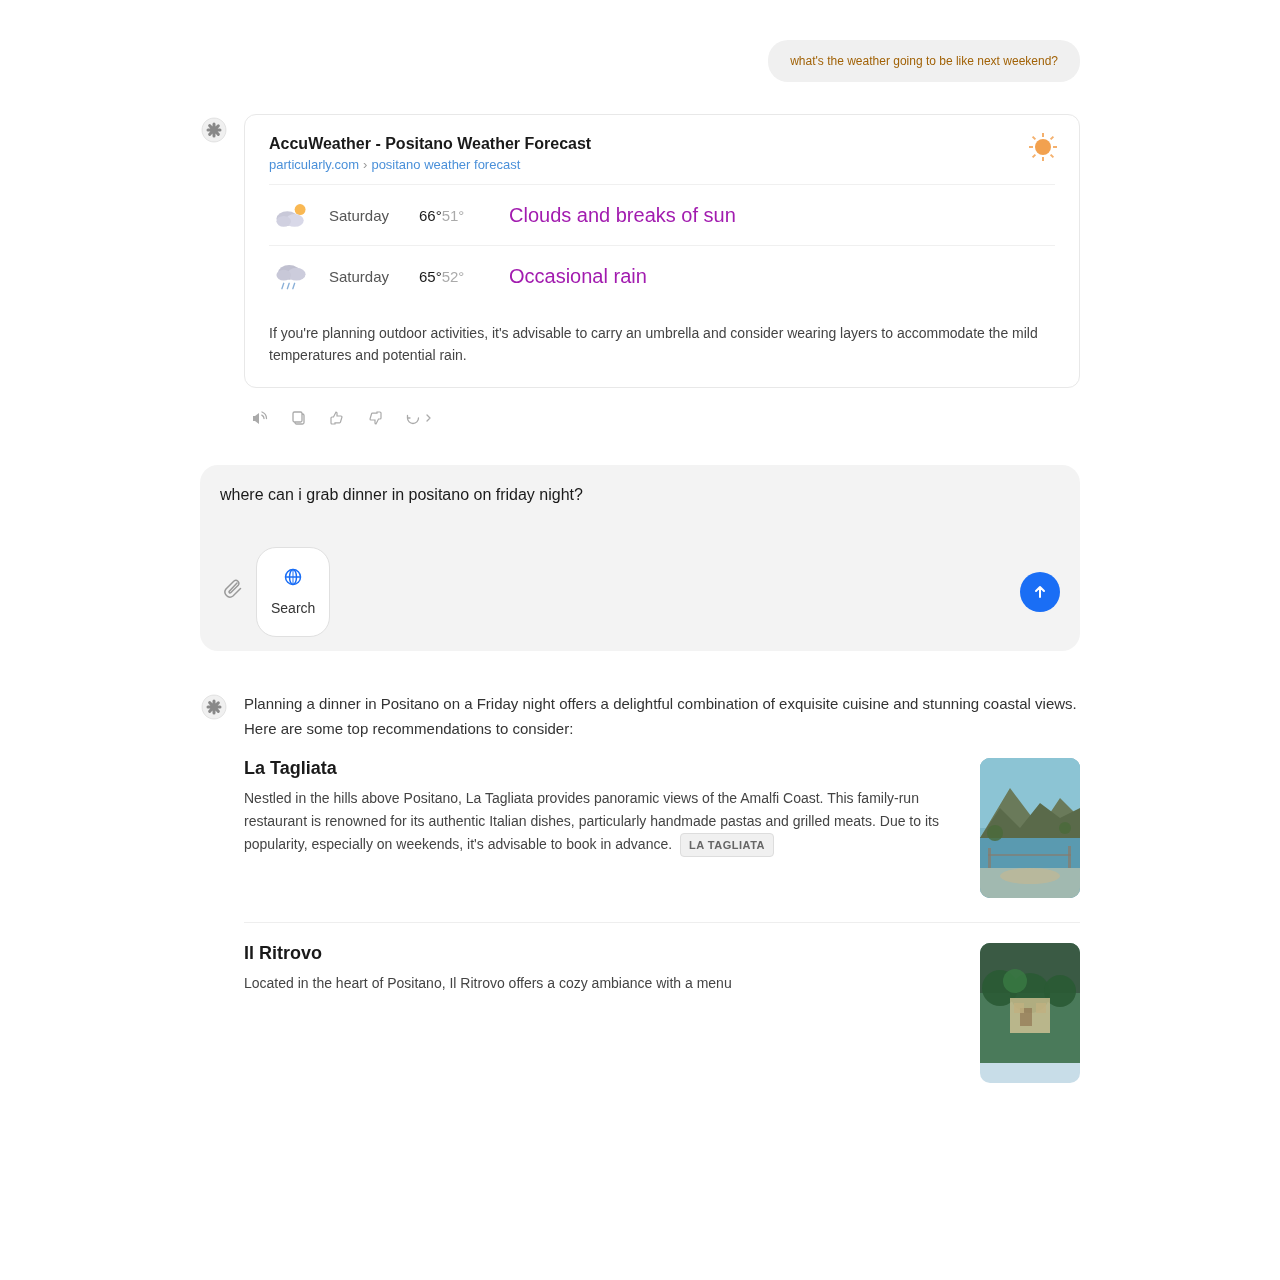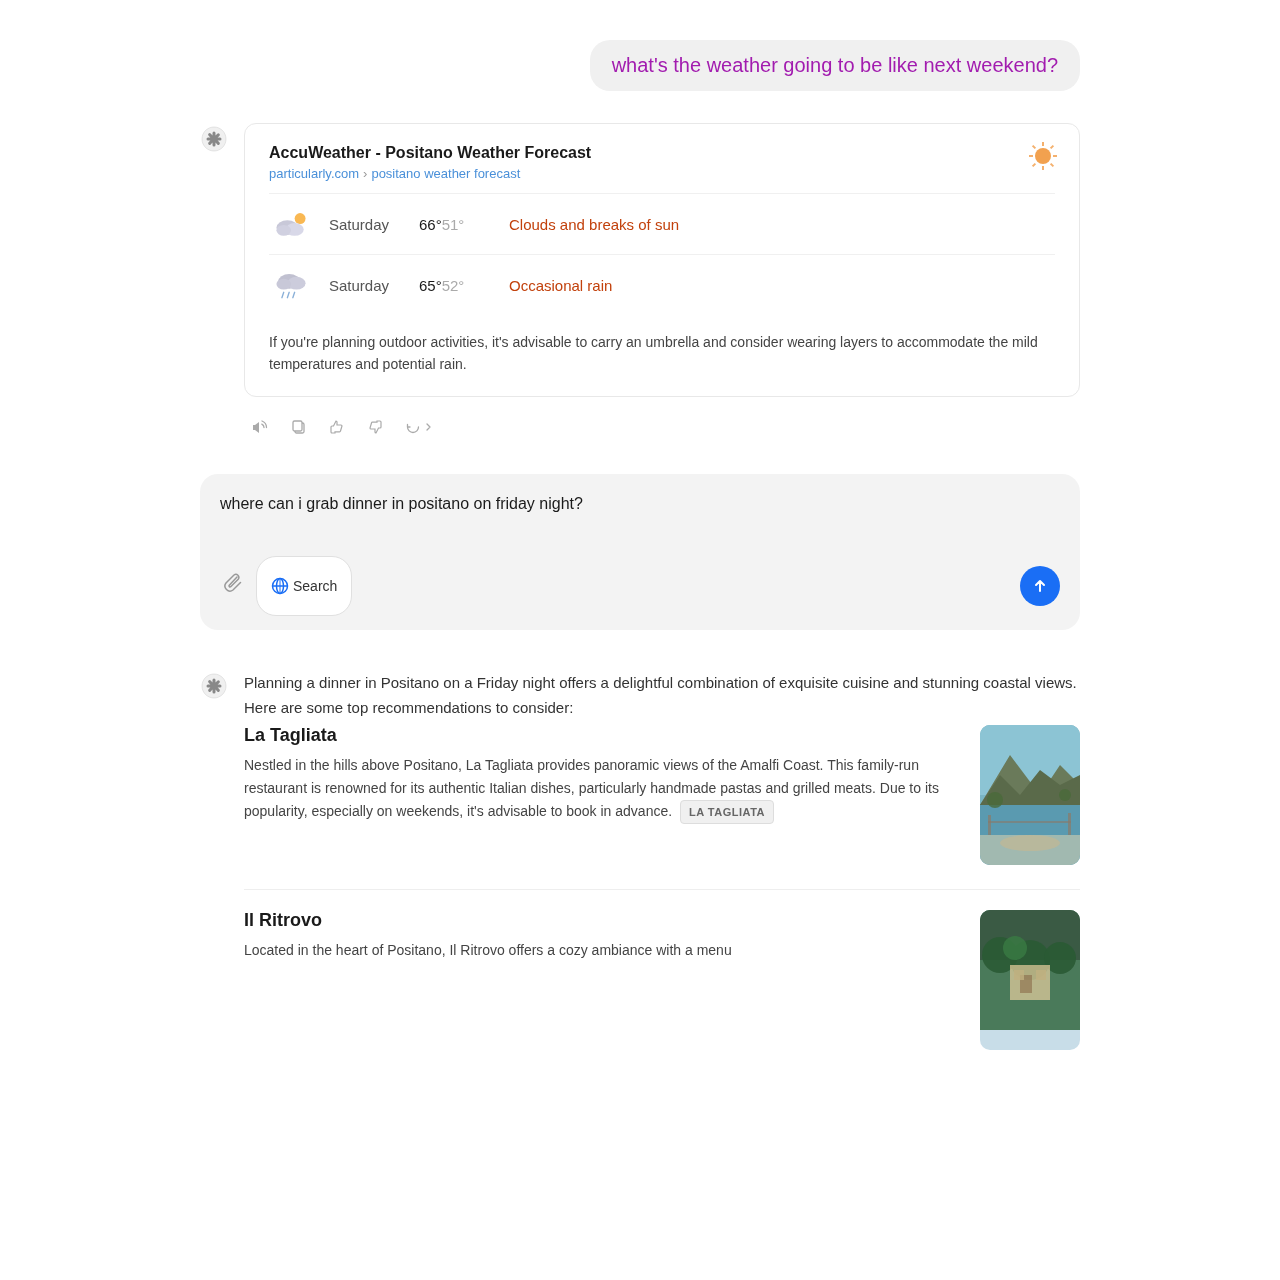--- a/index.html
+++ b/index.html
@@ -21,22 +21,22 @@
     
     .user-message {
       display: flex;
       justify-content: flex-end;
       margin-bottom: 32px;
     }
     .user-bubble {
       background: #f0f0f0;
       border-radius: 20px;
       padding: 14px 22px;
-      font-size: 20px;
-      color: #a21caf;
+      font-size: 12px;
+      color: #a16207;
       max-width: 600px;
     }
 
     
     .assistant-message {
       display: flex;
       gap: 16px;
       margin-bottom: 32px;
     }
     .assistant-avatar {
@@ -116,22 +116,22 @@
     }
     .temp-high {
       font-size: 15px;
       color: #1a1a1a;
     }
     .temp-low {
       font-size: 15px;
       color: #aaa;
     }
     .weather-desc {
-      font-size: 15px;
-      color: #c2410c;
+      font-size: 20px;
+      color: #a21caf;
     }
 
     .source-footer {
       font-size: 14px;
       color: #444;
       line-height: 1.6;
       margin-top: 16px;
     }
 
     
@@ -191,28 +191,29 @@
       background: none;
       border: none;
       cursor: pointer;
       color: #999;
       font-size: 18px;
       padding: 4px;
     }
     .search-pill {
       display: flex;
       align-items: center;
-      gap: 4px;
+      gap: 14px;
       background: #fff;
       border: 1px solid #e0e0e0;
       border-radius: 20px;
       padding: 20px 14px;
       font-size: 14px;
       color: #333;
       cursor: pointer;
+      flex-direction: column;
     }
     .search-pill .globe-icon {
       width: 18px;
       height: 18px;
     }
     .send-btn {
       background: #1a6ef5;
       border: none;
       border-radius: 50%;
       width: 40px;
@@ -222,21 +223,21 @@
       justify-content: center;
       cursor: pointer;
       color: white;
     }
 
     
     .response-text {
       font-size: 15px;
       color: #333;
       line-height: 1.7;
-      margin-bottom: 4px;
+      margin-bottom: 16px;
     }
 
     
     .restaurant-card {
       display: flex;
       gap: 20px;
       margin-bottom: 24px;
     }
     .restaurant-info {
       flex: 1;

